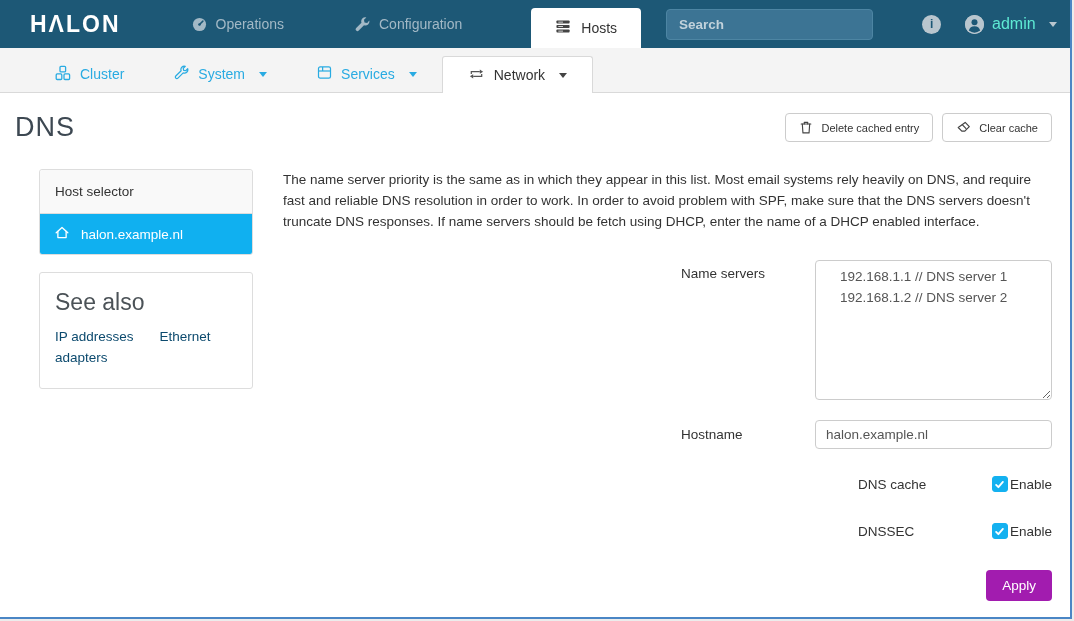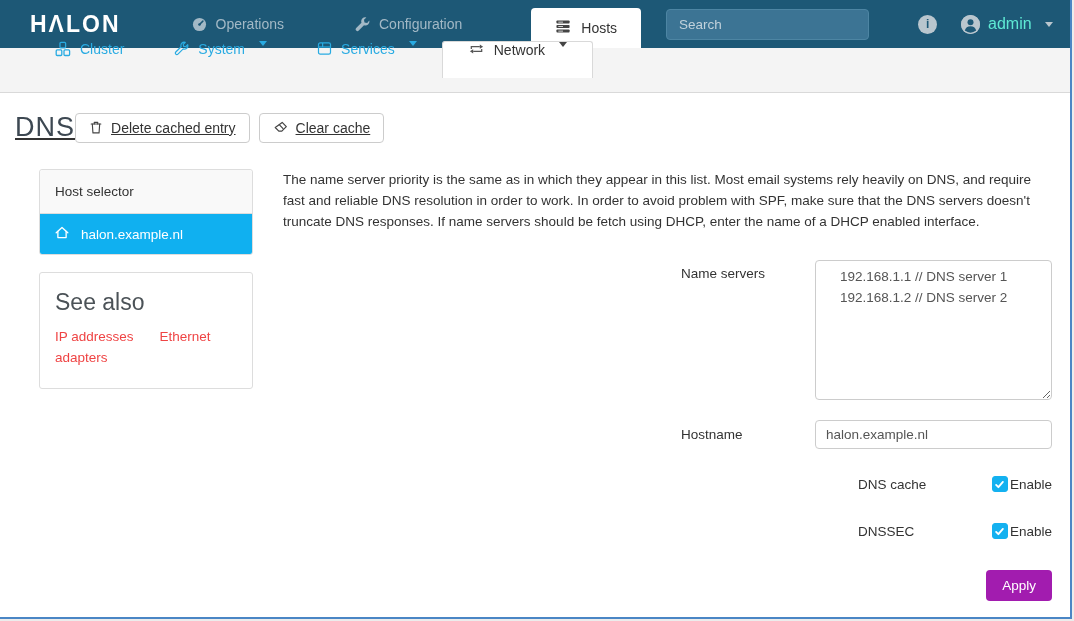--- a/index.html
+++ b/index.html
@@ -37,21 +37,21 @@
     background: #fff; color: #333;
     border-radius: 4px 4px 0 0;
     display: flex; align-items: center; gap: 10px;
     padding: 0 24px; font-size: 14px; cursor: pointer;
   }
   .nav-search {
     margin-left: auto; margin-right: 24px;
     width: 272px; height: 31px;
     background: #3c7494; border: 1px solid #4d85a3; border-radius: 4px;
     color: #fff; font-size: 13.5px; padding: 0 12px;
-    font-family: "Liberation Sans", sans-serif; outline: none;
+    font-family: "Liberation Sans", sans-serif; outline: none; font-weight: bold;
   }
   .nav-search::placeholder { color: #c2d2db; }
   .nav-right { display: flex; align-items: center; margin-right: 26px; }
   .round-icon {
     width: 19px; height: 19px; border-radius: 50%;
     background: #b9c6ce; color: #1d5876;
     display: flex; align-items: center; justify-content: center;
     font-size: 12px; font-weight: 700; cursor: pointer;
   }
   .user-group { display:flex; align-items:center; gap:8px; margin-left: 24px; cursor:pointer; }
@@ -62,48 +62,47 @@
     border-top: 5px solid currentColor; margin-left: 5px;
   }
   .user-caret { color:#b9c6ce; }
 
   
   .tabbar {
     height: 45px; background: #f4f4f4; border-bottom: 1px solid #d9d9d9;
     display: flex; align-items: flex-end; padding-left: 30px; flex-shrink: 0;
   }
   .tab {
-    display: flex; align-items: flex-start; gap: 9px;
+    display: flex; align-items: center; gap: 9px;
     color: #29abe2; font-size: 14px;
     height: 36px; padding: 0 25px; cursor: pointer;
-    position: relative; bottom: 15px;
+    position: relative; bottom: 0;
   }
   .tab .caret { color:#29abe2; }
   .tab-active {
     background: #fff; color: #333;
     border: 1px solid #d9d9d9; border-bottom: none;
     border-radius: 3px 3px 0 0;
     margin-bottom: -1px; height: 37px;
   }
   .tab-active .caret { color: #444; }
 
   
   .page-header {
-    display: flex; align-items: center;
+    display: flex; justify-content: space-between; align-items: center;
     padding: 19px 18px 0 15px;
-    text-decoration: underline;
   }
   .page-title {
     font-size: 27px; font-weight: 300; color: #3d4852; letter-spacing: 1px;
   }
   .header-actions { display: flex; gap: 9px; }
   .btn {
     display: flex; align-items: center; gap: 8px;
     background: #fff; border: 1px solid #ccc; border-radius: 4px;
-    padding: 6px 13px; font-size: 14px; color: #333; cursor: pointer;
+    padding: 6px 13px; font-size: 11px; color: #333; cursor: pointer;
     font-family: "Liberation Sans", sans-serif;
   }
   .btn svg { color:#444; display:block; }
 
   
   .body-row { display: flex; padding: 26px 18px 0 15px; flex: 1; }
 
   .sidebar { width: 238px; flex-shrink: 0; margin-right: 30px; }
   .panel { border: 1px solid #ddd; border-radius: 3px; background:#fff;margin-left:24px; }
   .panel-header {
@@ -113,21 +112,21 @@
   }
   .host-item {
     background: #10b0f0; color: #fff;
     display: flex; align-items: center; gap: 11px;
     padding: 11px 14px; font-size: 13.5px; cursor: pointer;
     border-radius: 0 0 2px 2px;
   }
   .see-also { margin-top: 17px; padding: 16px 15px 20px; }
   .see-also-title { font-size: 23px; font-weight: 300; color: #4b5257; margin-bottom: 10px; }
   .see-also-links { font-size: 13.5px; line-height: 21px; }
-  .see-also-links a { color: #ef4444; text-decoration: none; cursor: pointer; }
+  .see-also-links a { color: #0c4a6e; text-decoration: none; cursor: pointer; }
   .link-gap { display:inline-block; width: 26px; }
 
   .main { flex: 1; }
   .description { font-size: 13.5px; line-height: 21px; color: #333; margin-bottom: 28px; max-width: 770px; }
 
   .form-row { display: flex; margin-bottom: 20px; justify-content: flex-end; }
   .form-label { width: 134px; flex-shrink: 0; font-size: 13.5px; color: #333; padding-top: 6px; }
   .form-row.center .form-label { padding-top: 0; }
   .form-row.center { align-items: center; }
 

